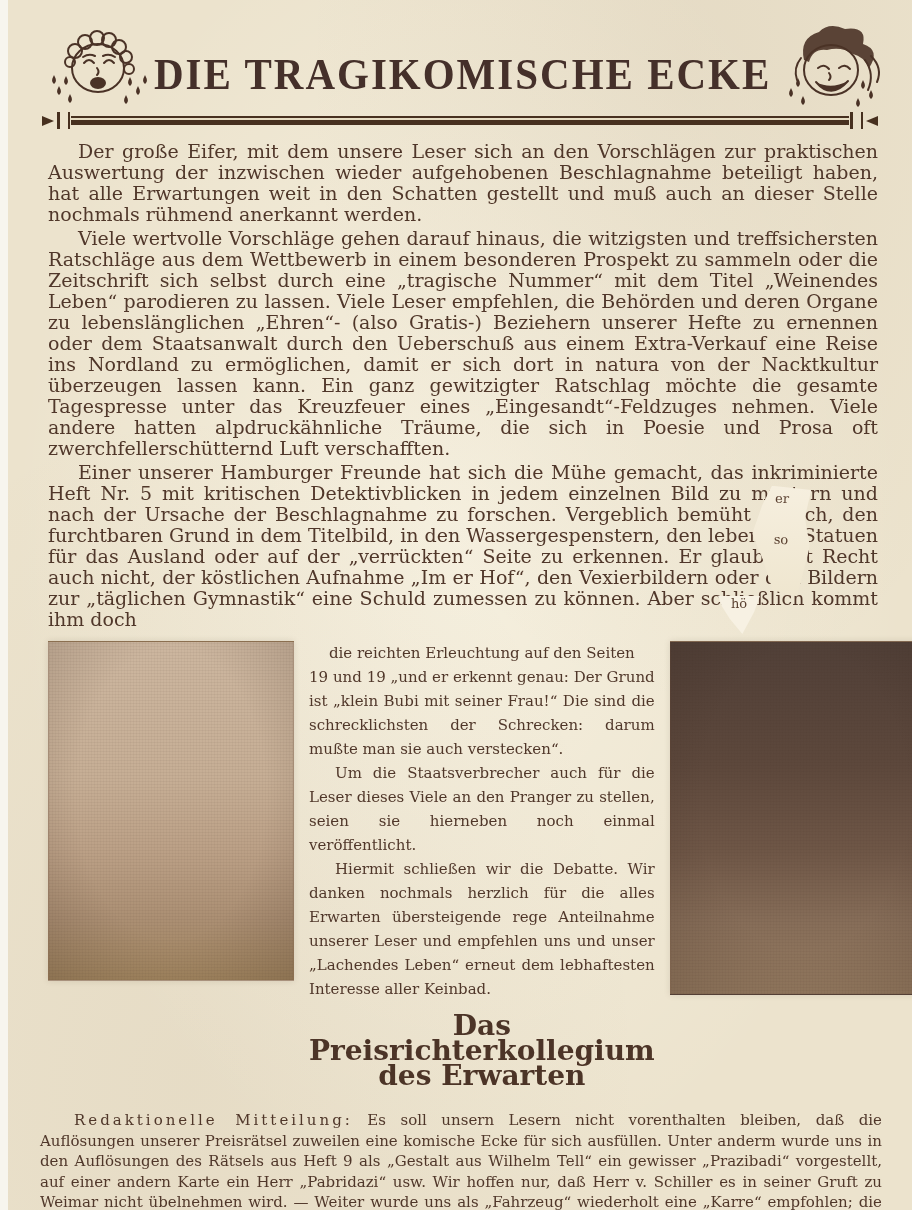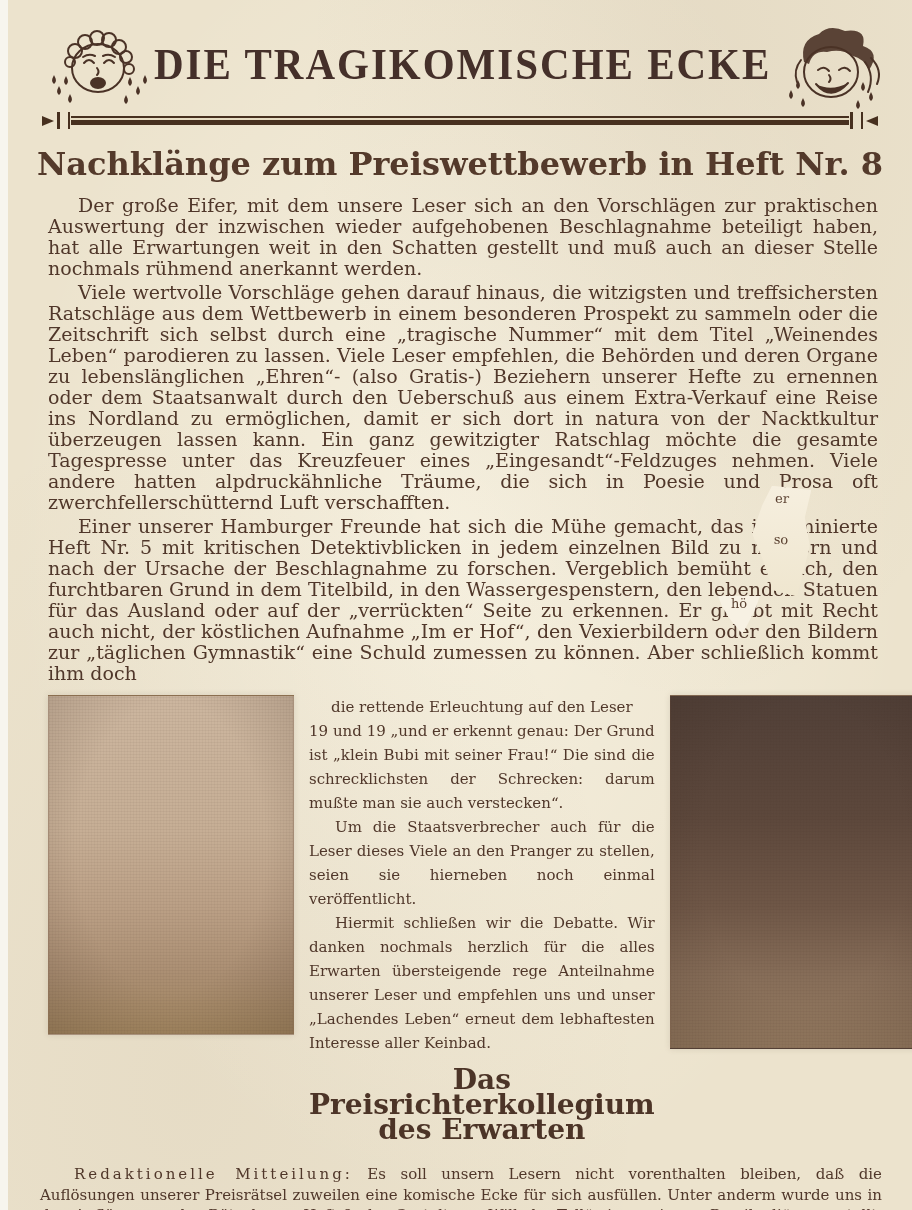--- a/index.html
+++ b/index.html
@@ -9,21 +9,21 @@
     position:absolute; left:8px; top:0; right:0; bottom:0;
     background:
       radial-gradient(ellipse at 75% 6%, rgba(120,90,60,0.06), transparent 40%),
       radial-gradient(ellipse at 20% 90%, rgba(120,90,60,0.05), transparent 45%),
       radial-gradient(ellipse at 50% 45%, rgba(255,252,240,0.5), transparent 70%),
       #ece3cd;
     display:flex; flex-direction:column;
     font-family:"DejaVu Serif", serif; color:#50372a;
   }
   
-  .header { display:flex; justify-content:space-between; align-items:flex-start;
+  .header { display:flex; justify-content:space-between; align-items:center;
             padding:20px 28px 0 34px; height:88px; }
   .clown { flex:none; }
   .title { font-family:"Liberation Serif", serif; font-weight:bold; font-size:41px;
            letter-spacing:2px; color:#45302a; margin-top:20px; transform:scaleY(1.08);
            white-space:nowrap; }
   
   .rule { display:flex; align-items:center; margin:4px 34px 0 34px; height:18px; }
   .tri-r { width:0; height:0; border-top:5px solid transparent; border-bottom:5px solid transparent;
            border-left:12px solid #47301f; margin-right:3px; }
   .tri-l { width:0; height:0; border-top:5px solid transparent; border-bottom:5px solid transparent;
@@ -131,32 +131,31 @@
     </div>
 
     <div class="rule">
       <span class="tri-r"></span>
       <span class="dbar"></span>
       <span class="bar"></span>
       <span class="dbar"></span>
       <span class="tri-l"></span>
     </div>
 
-    <div class="headline">Nachklänge zum Preiswettbewerb in Heft Nr. 8</div>
 
     <div class="bodytext">
       <p class="bp">Der große Eifer, mit dem unsere Leser sich an den Vorschlägen zur praktischen Auswertung der inzwischen wieder aufgehobenen Beschlagnahme beteiligt haben, hat alle Erwartungen weit in den Schatten gestellt und muß auch an dieser Stelle nochmals rühmend anerkannt werden.</p>
       <p class="bp">Viele wertvolle Vorschläge gehen darauf hinaus, die witzigsten und treffsichersten Ratschläge aus dem Wettbewerb in einem besonderen Prospekt zu sammeln oder die Zeitschrift sich selbst durch eine „tragische Nummer“ mit dem Titel „Weinendes Leben“ parodieren zu lassen. Viele Leser empfehlen, die Behörden und deren Organe zu lebenslänglichen „Ehren“- (also Gratis-) Beziehern unserer Hefte zu ernennen oder dem Staatsanwalt durch den Ueberschuß aus einem Extra-Verkauf eine Reise ins Nordland zu ermöglichen, damit er sich dort in natura von der Nacktkultur überzeugen lassen kann. Ein ganz gewitzigter Ratschlag möchte die gesamte Tagespresse unter das Kreuzfeuer eines „Eingesandt“-Feldzuges nehmen. Viele andere hatten alpdruckähnliche Träume, die sich in Poesie und Prosa oft zwerchfellerschütternd Luft verschafften.</p>
       <p class="bp">Einer unserer Hamburger Freunde hat sich die Mühe gemacht, das inkriminierte Heft Nr. 5 mit kritischen Detektivblicken in jedem einzelnen Bild zu mustern und nach der Ursache der Beschlagnahme zu forschen. Vergeblich bemüht er sich, den furchtbaren Grund in dem Titelbild, in den Wassergespenstern, den lebenden Statuen für das Ausland oder auf der „verrückten“ Seite zu erkennen. Er glaubt mit Recht auch nicht, der köstlichen Aufnahme „Im er Hof“, den Vexierbildern oder den Bildern zur „täglichen Gymnastik“ eine Schuld zumessen zu können. Aber schließlich kommt ihm doch</p>
     </div>
 
     <div class="photo-row">
       <div class="photo photo-left"></div>
       <div class="midcol">
-        <p class="bridge">die rettende Erleuchtung auf den Leser</p>
+        <p class="bridge">die reichten Erleuchtung auf den Seiten</p>
         <p class="mp">19 und 19 „und er erkennt genau: Der Grund ist „klein Bubi mit seiner Frau!“ Die sind die schrecklichsten der Schrecken: darum mußte man sie auch verstecken“.</p>
         <p class="mp indent">Um die Staatsverbrecher auch für die Leser dieses Viele an den Pranger zu stellen, seien sie hierneben noch einmal veröffentlicht.</p>
         <p class="mp indent">Hiermit schließen wir die Debatte. Wir danken nochmals herzlich für die alles Erwarten übersteigende rege Anteilnahme unserer Leser und empfehlen uns und unser „Lachendes Leben“ erneut dem lebhaftesten Interesse aller Keinbad.</p>
         <div class="sig1">
           <div>Das Preisrichterkollegium</div>
           <div>des Erwarten</div>
         </div>
       </div>
       <div class="photo photo-right"></div>
     </div>

